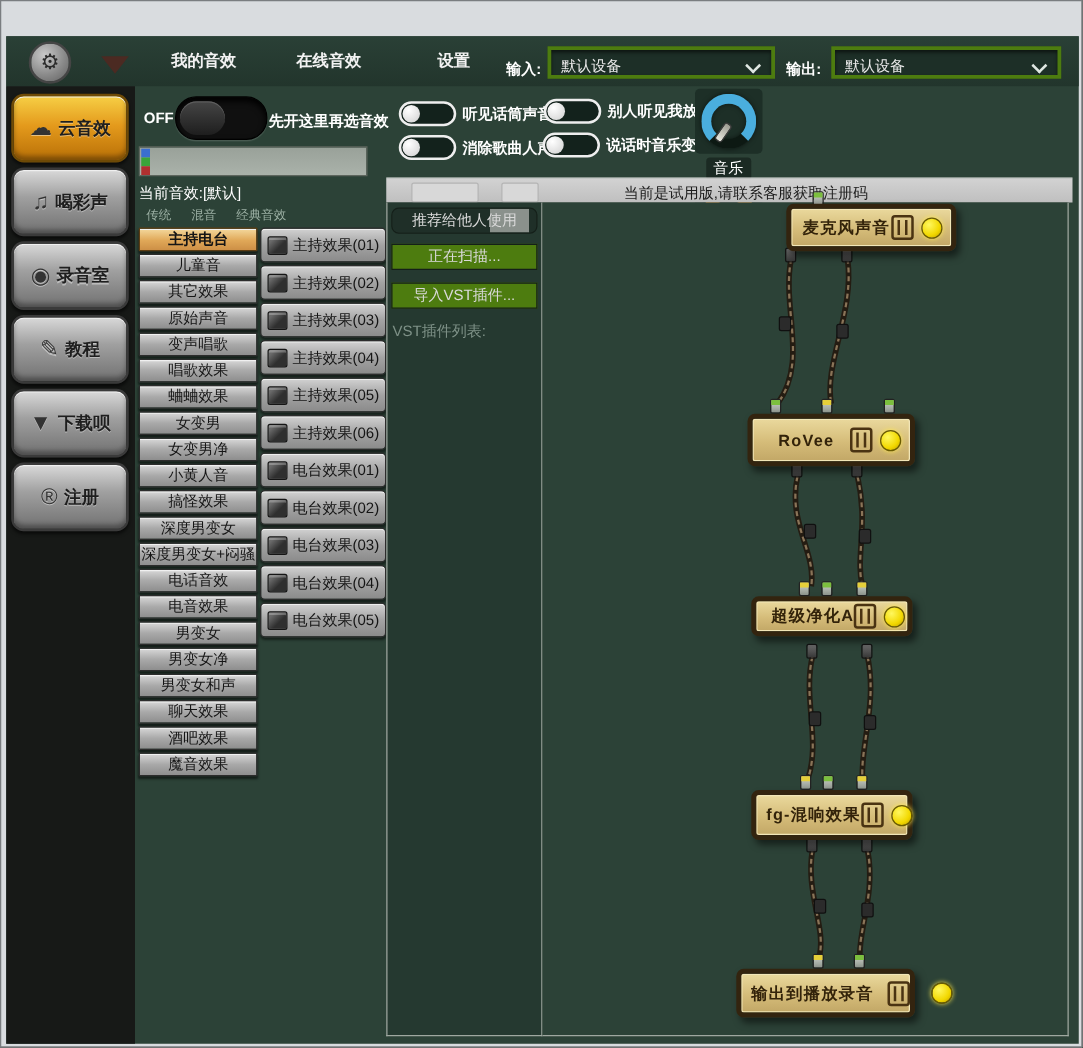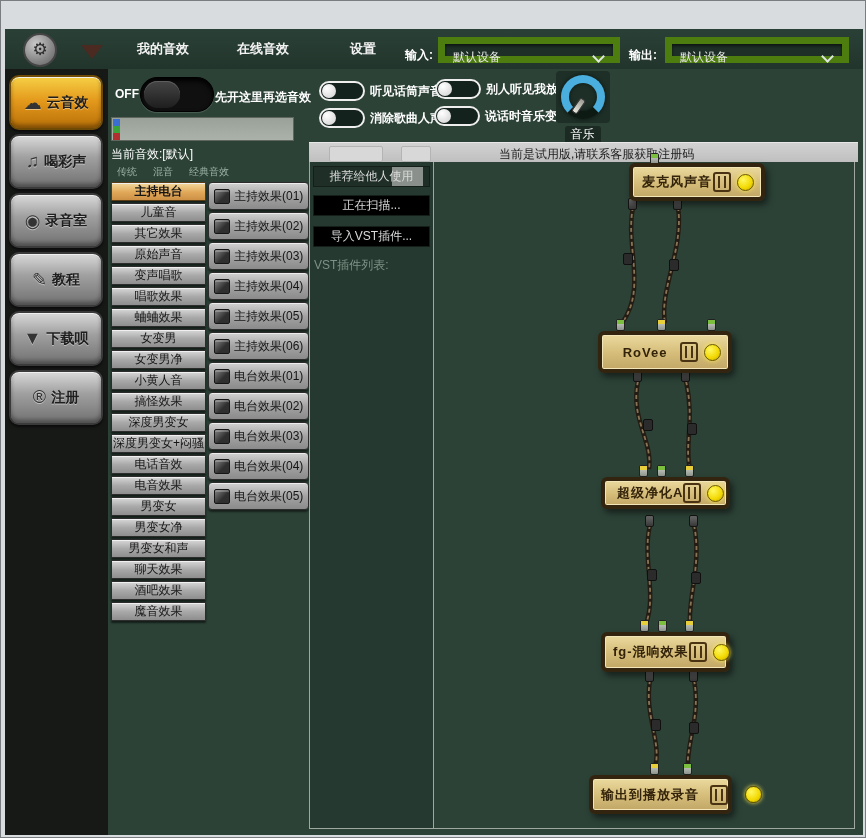--- a/index.html
+++ b/index.html
@@ -18,21 +18,21 @@
   .glyph-x::before,.glyph-x::after{content:'';position:absolute;left:4px;top:-1px;width:2px;height:12px;background:#fff;border-radius:1px;}
   .glyph-x::before{transform:rotate(45deg);} .glyph-x::after{transform:rotate(-45deg);}
   
   .client{position:absolute;left:4px;top:28px;width:858px;height:806px;background:#2c4237;}
   .navbar{position:absolute;left:4px;top:28px;width:858px;height:40px;background:linear-gradient(#2a4036,#22352c);}
   .circle-btn{position:absolute;left:22px;top:32px;width:34px;height:34px;border-radius:50%;background:radial-gradient(circle at 35% 30%,#c9c9c9,#8b8b8b 55%,#5f5f5f);border:2px solid #454545;box-sizing:border-box;color:#2c2c2c;font-size:17px;text-align:center;line-height:30px;}
   .tri-btn{position:absolute;left:80px;top:44px;width:0;height:0;border-left:11px solid transparent;border-right:11px solid transparent;border-top:14px solid #4b2a22;}
   .nav-tabs{position:absolute;left:112px;top:28px;height:40px;display:flex;}
   .nav-tab{width:100px;line-height:40px;text-align:center;color:#f2f2f2;font-size:13px;font-weight:bold;cursor:default;}
   .io-label{position:absolute;top:46px;color:#fff;font-size:12px;font-weight:bold;}
-  .dd{position:absolute;top:36px;height:26px;background:#1d2f27;border:7px solid #4d7c0f;box-shadow:inset 0 2px 3px rgba(0,0,0,.55);color:#e9e9e9;font-size:12px;line-height:26px;padding-left:8px;box-sizing:border-box;}
+  .dd{position:absolute;top:36px;height:26px;background:#1d2f27;border:3px solid #4d7c0f;box-shadow:inset 0 2px 3px rgba(0,0,0,.55);color:#e9e9e9;font-size:12px;line-height:26px;padding-left:8px;box-sizing:border-box;}
   .chev{position:absolute;right:10px;top:8px;width:7px;height:7px;border-right:2px solid #dfe7e2;border-bottom:2px solid #dfe7e2;transform:rotate(45deg);}
   
   .sidebar{position:absolute;left:4px;top:68px;width:103px;height:766px;background:#171917;}
   .sb-list{position:absolute;left:4px;top:6px;width:95px;}
   .sb-btn{width:94px;height:55px;margin-bottom:4px;border-radius:10px;border:2px solid #3a3a3a;box-sizing:border-box;background:linear-gradient(180deg,#d9d9d9,#a0a0a0 42%,#757575 95%);box-shadow:inset 0 1px 0 #efefef,inset 0 -3px 4px rgba(0,0,0,.35),0 2px 3px rgba(0,0,0,.6);display:flex;align-items:center;justify-content:center;gap:5px;}
   .sb-btn.active{background:linear-gradient(180deg,#f6cf45,#e49a1c 46%,#bd7409 95%);border-color:#6e4a06;}
   .sb-icon{font-size:18px;color:#333;text-shadow:0 1px 0 rgba(255,255,255,.45);}
   .sb-label{font-size:14px;font-weight:bold;color:#1e1e1e;text-shadow:0 1px 0 rgba(255,255,255,.4);}
   
   .off-label{position:absolute;left:114px;top:86px;color:#fff;font-weight:bold;font-size:12px;}
@@ -68,22 +68,22 @@
   .ghost-btn.g1{left:20px;width:52px;} .ghost-btn.g2{left:92px;width:28px;}
   
   .cat-list{position:absolute;left:110px;top:181px;width:96px;}
   .cat-btn{width:95px;height:19px;margin-bottom:2px;border-radius:1px;border:1px solid #2c2c2c;box-sizing:border-box;background:linear-gradient(180deg,#d8d8d8,#a9a9a9 50%,#8e8e8e);box-shadow:inset 0 1px 0 #f0f0f0,0 2px 2px rgba(0,0,0,.55);display:flex;align-items:center;justify-content:center;font-size:12px;color:#151515;white-space:nowrap;overflow:hidden;}
   .cat-btn.active{background:linear-gradient(180deg,#f4d99e,#e0a858 55%,#cd9046);border-color:#5c3c12;font-weight:bold;}
   .preset-list{position:absolute;left:207px;top:181px;width:102px;}
   .preset-btn{width:101px;height:28px;margin-bottom:2px;border-radius:4px;border:1px solid #2c2c2c;box-sizing:border-box;background:linear-gradient(180deg,#d2d2d2,#a3a3a3 50%,#8b8b8b);box-shadow:inset 0 1px 0 #ededed,0 2px 2px rgba(0,0,0,.5);display:flex;align-items:center;gap:4px;padding-left:5px;font-size:12px;color:#151515;white-space:nowrap;}
   .cube{width:14px;height:13px;background:linear-gradient(135deg,#6a6a6a 18%,#2f2f2f 60%);border:1px solid #151515;border-radius:2px;box-shadow:inset 0 2px 0 rgba(255,255,255,.25);flex:0 0 auto;}
   
   .vst-col{position:absolute;left:308px;top:161px;width:125px;height:667px;background:#253930;border-left:1px solid #9fa8a0;border-right:1px solid #9fa8a0;border-bottom:1px solid #9fa8a0;box-sizing:border-box;}
-  .vst-btn{margin:4px 3px 0;height:19px;background:#000000;border:1px solid #141f19;color:#d9d9d9;font-size:12px;display:flex;align-items:center;justify-content:center;white-space:nowrap;}
-  .vst-btn:nth-of-type(1){background:linear-gradient(90deg,#1f2f28 68%,#8a918c 68%,#8a918c 95%,#1f2f28 95%);}
+  .vst-btn{margin:4px 3px 0;height:19px;background:#4d7c0f;border:1px solid #141f19;color:#d9d9d9;font-size:12px;display:flex;align-items:center;justify-content:center;white-space:nowrap;}
+  .vst-btn:nth-of-type(1){background:linear-gradient(90deg,#1f2f28 68%,#8a918c 68%,#8a918c 95%,#1f2f28 95%);border-radius:6px;}
   .vst-btn:nth-of-type(2){margin-top:8px;}
   .vst-btn:nth-of-type(3){margin-top:10px;}
   .vst-list-label{margin:10px 0 0 4px;color:#7e9187;font-size:12px;}
   
   .canvas{position:absolute;left:433px;top:161px;width:421px;height:667px;background:#2c4237;border-right:1px solid #9fa8a0;border-bottom:1px solid #9fa8a0;box-sizing:border-box;}
   .wires{position:absolute;left:0;top:0;z-index:1;pointer-events:none;}
   .node{position:absolute;z-index:3;display:flex;align-items:center;box-sizing:border-box;padding:0 7px 0 8px;background:linear-gradient(180deg,#ead99d,#d5bc79 55%,#c2a766);border:4px solid #33240f;border-radius:6px;box-shadow:inset 0 0 0 1px #f2e6b8,3px 4px 6px rgba(0,0,0,.5);}
   .node-label{flex:1;text-align:center;font-size:13px;font-weight:bold;color:#33230a;letter-spacing:1px;white-space:nowrap;}
   .bypass{position:relative;width:14px;height:16px;border:2px solid #4a3312;border-radius:3px;margin-right:6px;flex:0 0 auto;}
   .bypass::before,.bypass::after{content:'';position:absolute;top:2px;bottom:2px;width:2px;background:#4a3312;}

